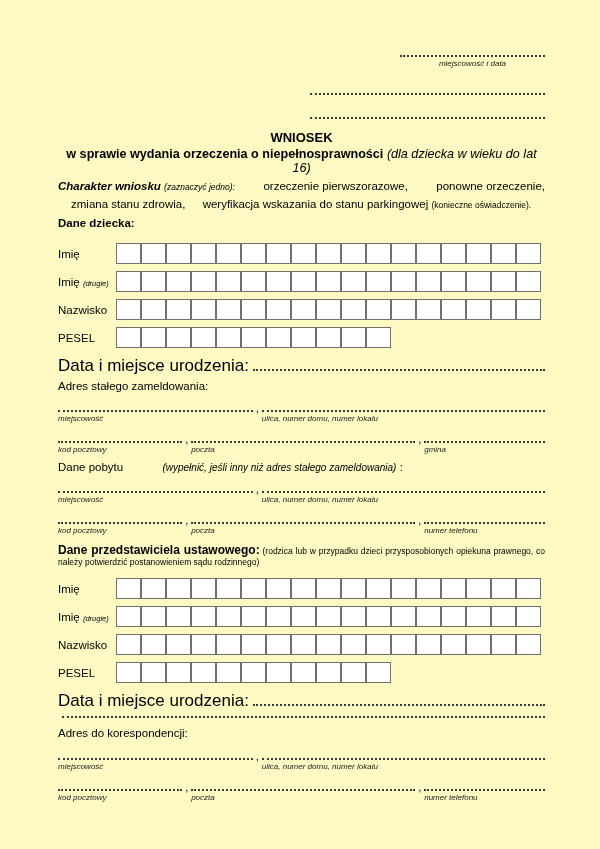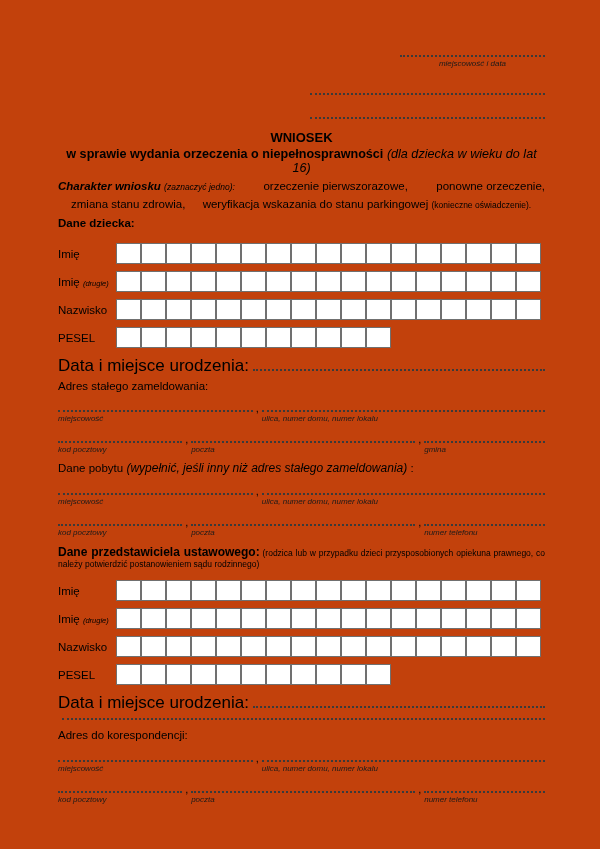--- a/index.html
+++ b/index.html
@@ -1,20 +1,20 @@
 <!DOCTYPE html>
 <html><head>
 <meta charset="utf-8">
 <style>
   * { margin:0; padding:0; box-sizing:border-box; }
   html,body { background:#ffffff; }
   .page {
     position:relative;
     width:600px; height:849px;
-    background:#c2410c;
+    background:#fef9c3;
     color:#000;
     font-family:"Liberation Sans", sans-serif;
     padding:54px 55px 0 58px;
     overflow:hidden;
   }
   .dots { border-bottom:2px dotted #3a3a3a; height:3px; }
 
   
   .top-header { width:235px; margin-left:auto; }
   .sig1 { width:145px; margin-left:auto; }
@@ -44,21 +44,21 @@
   .field-label .lnote { font-size:7.5px; font-style:italic; }
   .boxes { display:flex; }
   .box { width:25px; height:21px; border:1px solid #707070; background:#fff; }
 
   
   .fill-line { display:flex; align-items:flex-end; font-size:17px; margin-top:7px; line-height:14px; }
   .fill-line.gap { margin-top:11px; }
   .fill-line .dots { flex:1; margin-left:4px; margin-bottom:2px; }
 
   .addr-heading { margin-top:7px; font-size:11.5px; }
-  .addr-heading .anote { font-size:12px; font-style:italic; }
+  .addr-heading .anote { font-size:10px; font-style:italic;margin-left:36px; }
 
   
   .addr-row { display:flex; align-items:flex-end; margin-top:14px; height:6px; }
   .addr-row .seg { border-bottom:2px dotted #3a3a3a; height:3px; }
   .comma { font-size:11px; line-height:8px; flex:0 0 9px; text-align:center; }
   .w40 { flex:0 0 40%; }
   .w26 { flex:0 0 25.5%; }
   .w46 { flex:0 0 46%; }
   .wrest { flex:1; }
   .sublabels { display:flex; font-size:8px; font-style:italic; margin-top:2px; color:#1a1a1a; }

